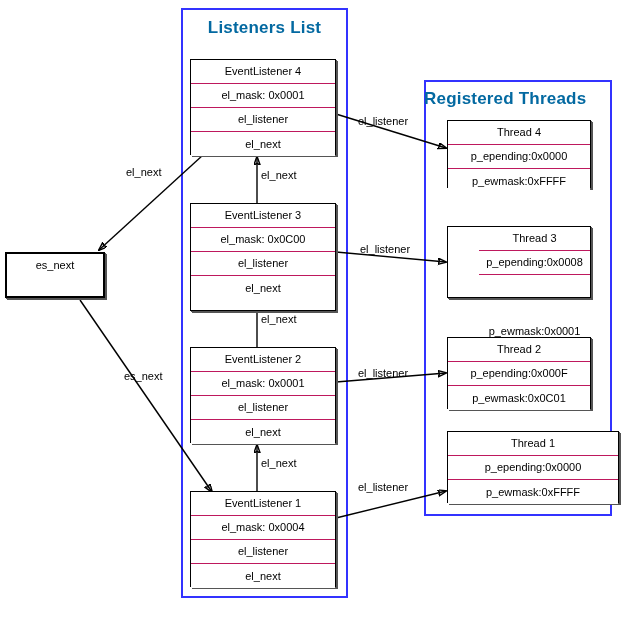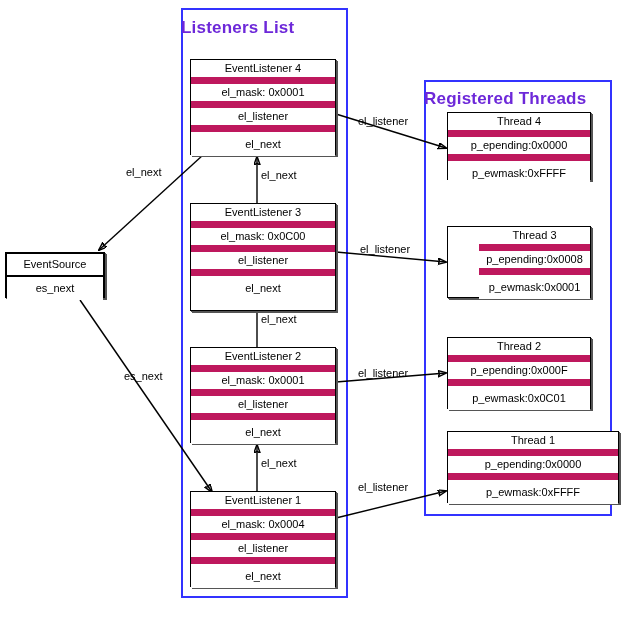--- a/index.html
+++ b/index.html
@@ -12,39 +12,39 @@
 
   
   .group{
     position:absolute;
     border:2px solid #3333ff;
     background:transparent;
     box-sizing:border-box;
   }
   .group-title{
     position:absolute;
-    text-align:left;
+    text-align:center;
     font-size:17px;
     font-weight:bold;
     letter-spacing:0.2px;
-    color:#6d28d9;
+    color:#0369a1;
     white-space:nowrap;
   }
 
   
   .struct{
     position:absolute;
     box-sizing:border-box;
     border:1px solid #000;
     background:#ffffff;
     box-shadow:1px 1px 0 0 #555, 2px 2px 0 0 #555;
   }
   .struct .row{
     box-sizing:border-box;
-    border-bottom:7px solid #be185d;
+    border-bottom:1px solid #be185d;
     text-align:center;
     font-size:11px;
     line-height:1;
     display:flex;align-items:center;justify-content:center;
     white-space:nowrap;
     background:#fff;
   }
   .struct .row:last-child{border-bottom:none;}
   .struct .row.head{font-size:11px;}
 
@@ -93,21 +93,20 @@
 
     <line x1="257" y1="491" x2="257" y2="445" marker-end="url(#ah)"></line>
 
     <line x1="336" y1="114" x2="446" y2="148" marker-end="url(#ah)"></line>
     <line x1="336" y1="252" x2="446" y2="262" marker-end="url(#ah)"></line>
     <line x1="336" y1="382" x2="446" y2="373" marker-end="url(#ah)"></line>
     <line x1="336" y1="518" x2="446" y2="491" marker-end="url(#ah)"></line>
   </svg>
 
   <div class="struct thick" style="left:5px;top:252px;width:100px;height:46px;">
-    <div class="row head" style="height:23px;">EventSource</div>
     <div class="row" style="height:23px;">es_next</div>
   </div>
 
   <div class="struct" style="left:190px;top:59px;width:146px;height:96px;">
     <div class="row head" style="height:24px;">EventListener 4</div>
     <div class="row" style="height:24px;">el_mask: 0x0001</div>
     <div class="row" style="height:24px;">el_listener</div>
     <div class="row" style="height:24px;">el_next</div>
   </div>
 
@@ -125,30 +124,30 @@
     <div class="row" style="height:24px;">el_next</div>
   </div>
 
   <div class="struct" style="left:190px;top:491px;width:146px;height:96px;">
     <div class="row head" style="height:24px;">EventListener 1</div>
     <div class="row" style="height:24px;">el_mask: 0x0004</div>
     <div class="row" style="height:24px;">el_listener</div>
     <div class="row" style="height:24px;">el_next</div>
   </div>
 
-  <div class="struct" style="left:447px;top:112px;width:144px;height:68px;">
+  <div class="struct" style="left:447px;top:120px;width:144px;height:68px;">
     <div class="row head" style="height:24px;">Thread 4</div>
     <div class="row" style="height:24px;">p_epending:0x0000</div>
     <div class="row" style="height:24px;">p_ewmask:0xFFFF</div>
   </div>
 
   <div class="struct" style="left:447px;top:226px;width:144px;height:72px;padding-left:31px;">
     <div class="row head" style="height:24px;">Thread 3</div>
     <div class="row" style="height:24px;">p_epending:0x0008</div>
-    <div class="row" style="height:24px;">p_ewmask:0x0001</div>
+    <div class="row" style="height:24px;margin-top:44px;">p_ewmask:0x0001</div>
   </div>
 
   <div class="struct" style="left:447px;top:337px;width:144px;height:72px;">
     <div class="row head" style="height:24px;">Thread 2</div>
     <div class="row" style="height:24px;">p_epending:0x000F</div>
     <div class="row" style="height:24px;">p_ewmask:0x0C01</div>
   </div>
 
   <div class="struct" style="left:447px;top:431px;width:172px;height:72px;">
     <div class="row head" style="height:24px;">Thread 1</div>

